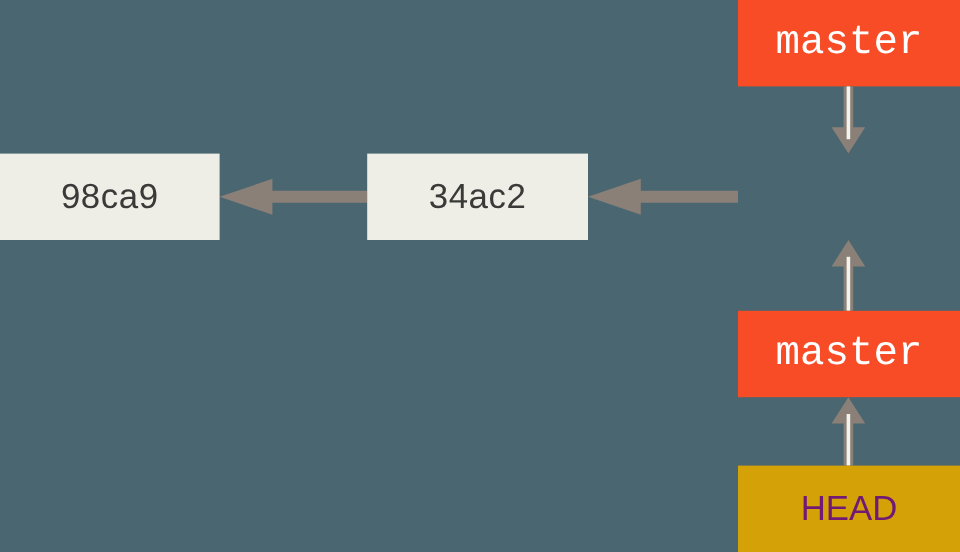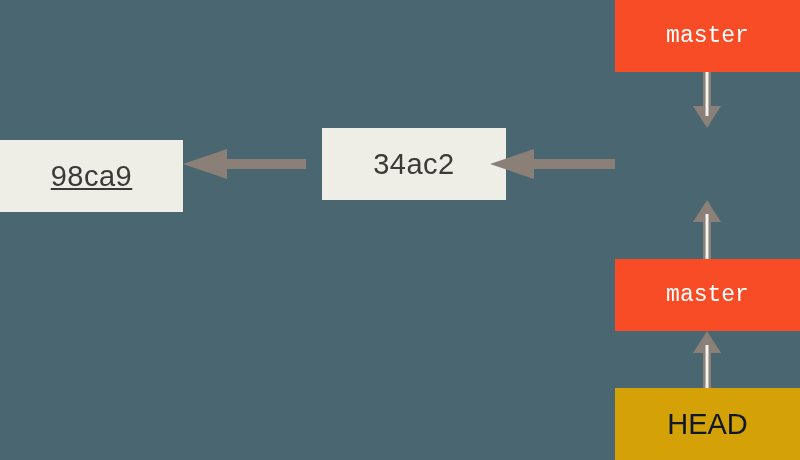--- a/index.html
+++ b/index.html
@@ -36,35 +36,35 @@
     font-family: "Liberation Sans", sans-serif;
     font-size: 29px;
     letter-spacing: 0.5px;
   }
 
   
   .branch {
     background: #f74c26;
     color: #ffffff;
     font-family: "Liberation Mono", monospace;
-    font-size: 23px;
+    font-size: 34px;
     letter-spacing: 0px;
   }
 
   
   .head {
     background: #d4a106;
-    color: #0f172a;
+    color: #701a75;
     font-family: "Liberation Sans", sans-serif;
     font-size: 29px;
   }
 
   
-  #node-98ca9  { left: 0px;   top: 140px; width: 183px; height: 72px; text-decoration: underline; }
-  #node-34ac2  { left: 306px; top: 128px; width: 184px; height: 72px; margin-left: 16px; }
+  #node-98ca9  { left: 0px;   top: 128px; width: 183px; height: 72px; }
+  #node-34ac2  { left: 306px; top: 128px; width: 184px; height: 72px; }
   #node-f30ab  { left: 615px; top: 128px; width: 185px; height: 72px; }
   #node-master { left: 615px; top: 0px;   width: 185px; height: 72px; }
   #node-testing{ left: 615px; top: 259px; width: 185px; height: 72px; }
   #node-head   { left: 615px; top: 388px; width: 185px; height: 72px; }
 
   .arrow {
     position: absolute;
     overflow: visible;
   }
   #arrow-34ac2-to-98ca9 { left: 183px; top: 140px; width: 123px; height: 48px; }

